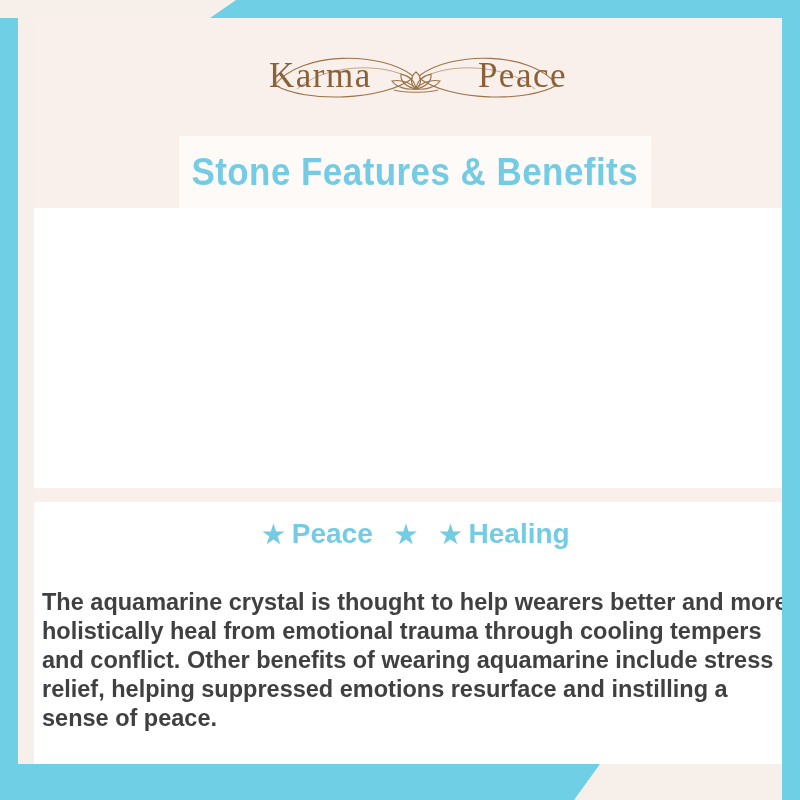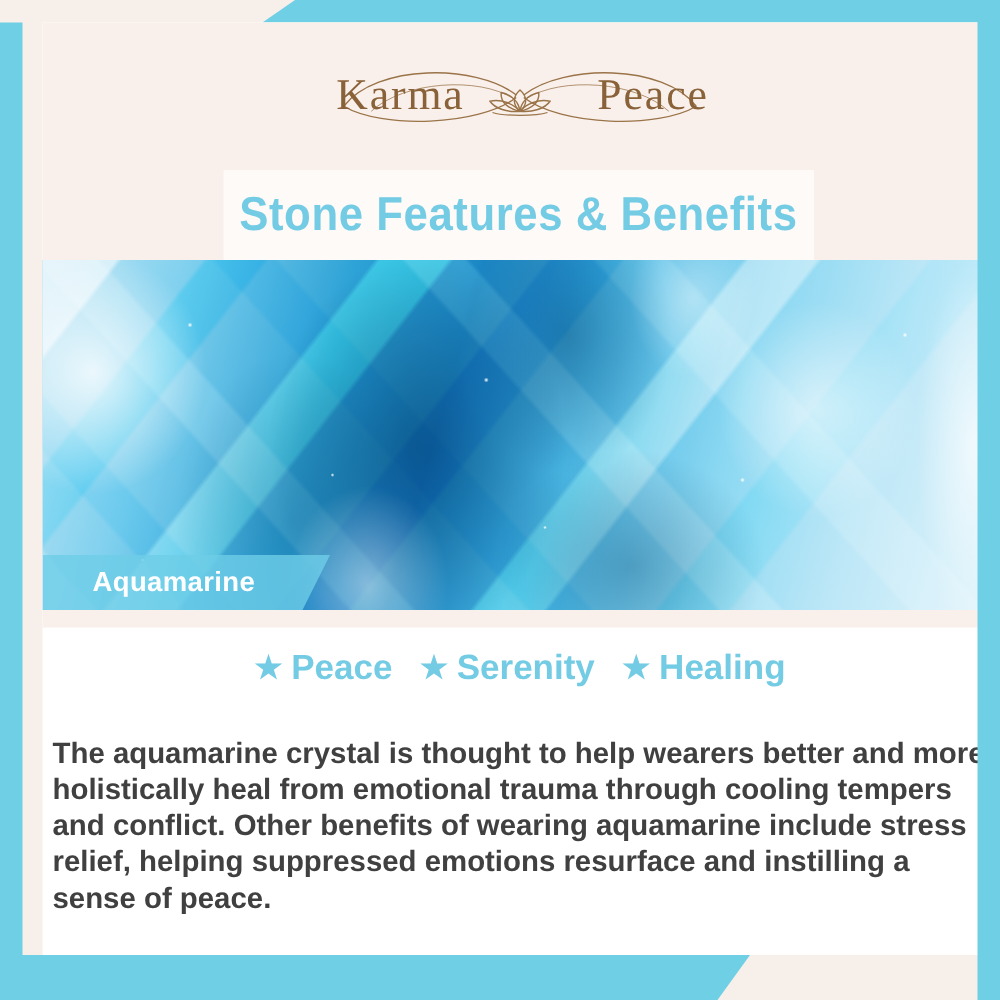--- a/index.html
+++ b/index.html
@@ -197,43 +197,30 @@
         <span class="logo-word right">Peace</span>
       </div>
     </div>
 
     <div class="header-strip-left"></div>
     <div class="header-strip-right"></div>
     <div class="title-band">
       <span class="title-text">Stone Features &amp; Benefits</span>
     </div>
 
-    <div class="photo">
-      <div class="layer l-base"></div>
-      <div class="layer l-facets"></div>
-      <div class="layer l-shards"></div>
-      <div class="layer l-dark"></div>
-      <div class="layer l-light"></div>
-      <div class="layer l-sparkle"></div>
-
-      <div class="stone-ribbon">
-        <span class="stone-name">Aquamarine</span>
-      </div>
-    </div>
 
     <div class="sep"></div>
 
     <div class="keywords">
       <div class="kw">
         <span class="star">★</span>
         <span>Peace</span>
       </div>
       <div class="kw">
         <span class="star">★</span>
-        <span>Serenity</span>
       </div>
       <div class="kw">
         <span class="star">★</span>
         <span>Healing</span>
       </div>
     </div>
 
     <p class="body-copy">The aquamarine crystal is thought to help wearers better and more holistically heal from emotional trauma through cooling tempers and conflict. Other benefits of wearing aquamarine include stress relief, helping suppressed emotions resurface and instilling a sense of peace.</p>
 
   </div>

